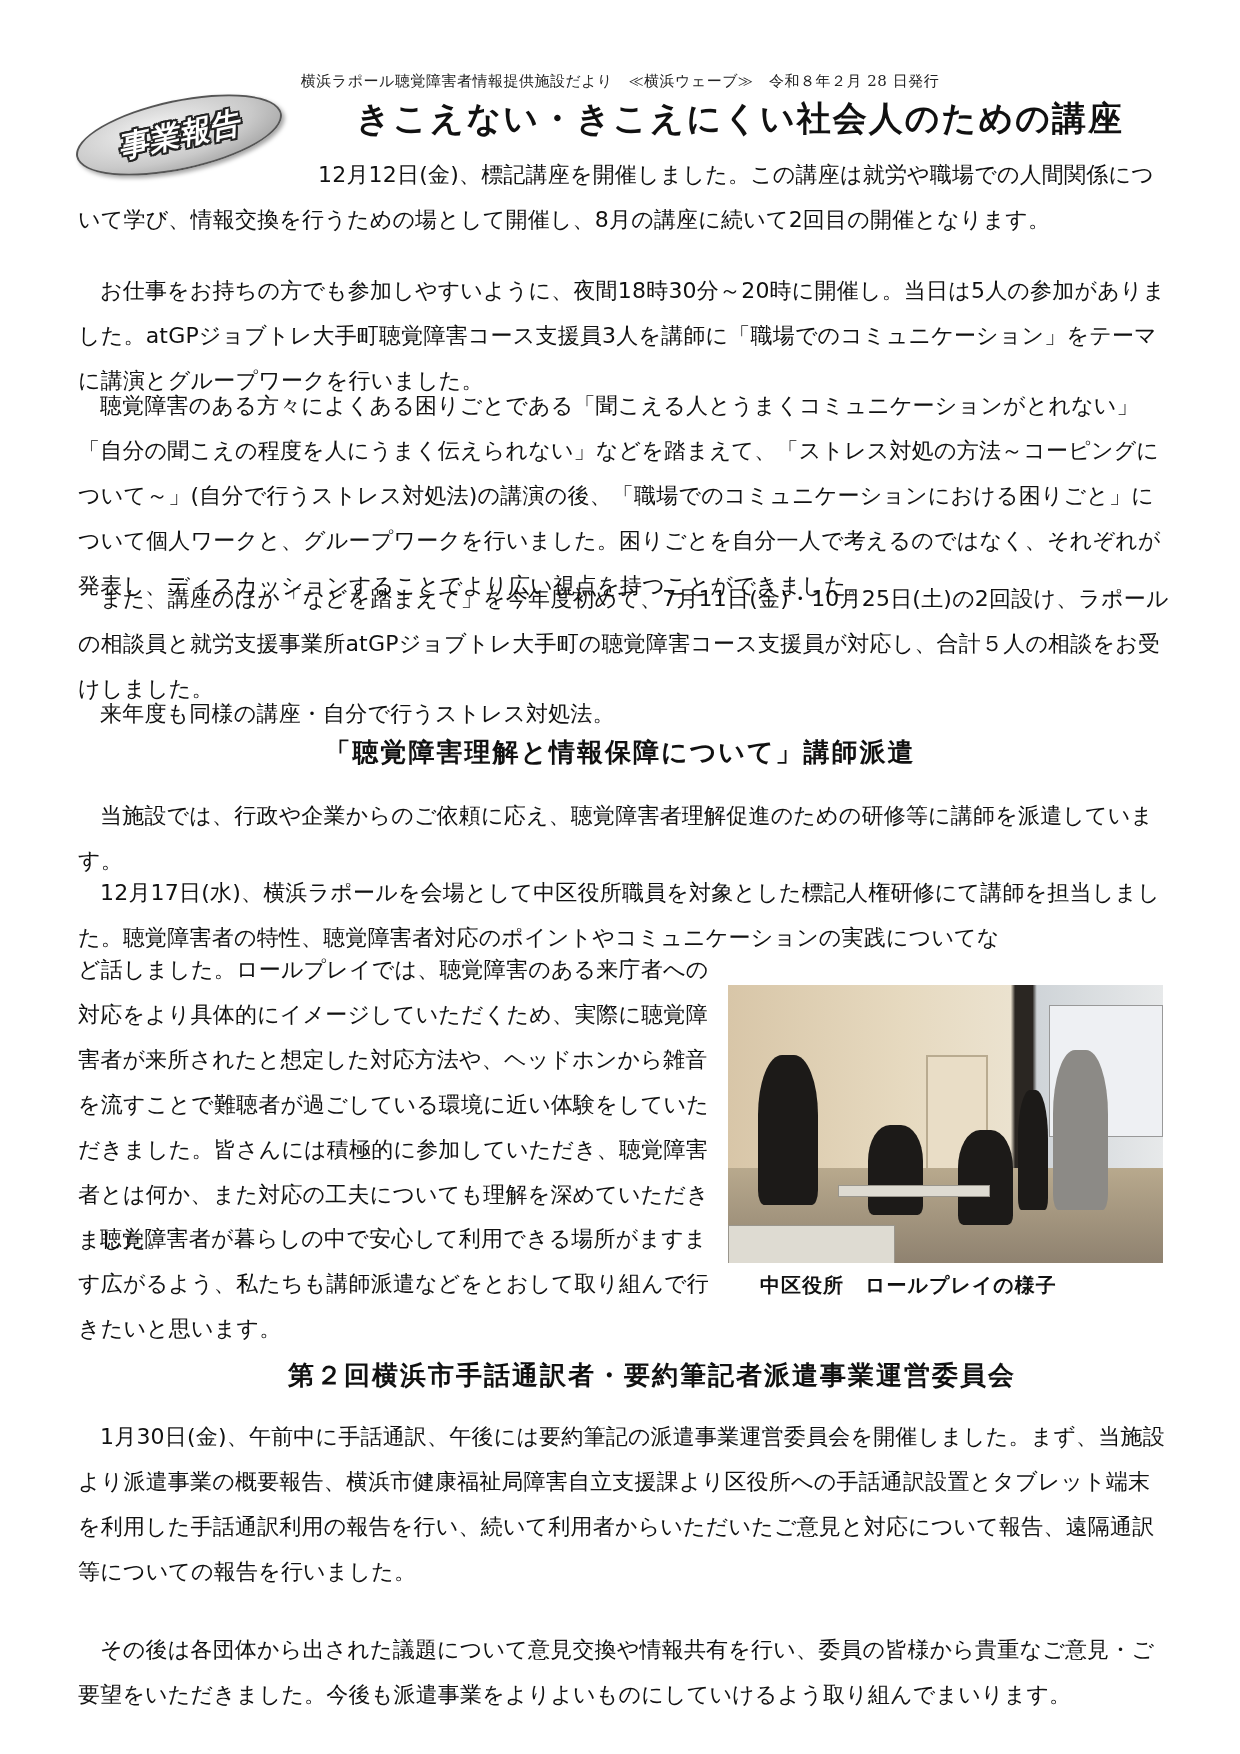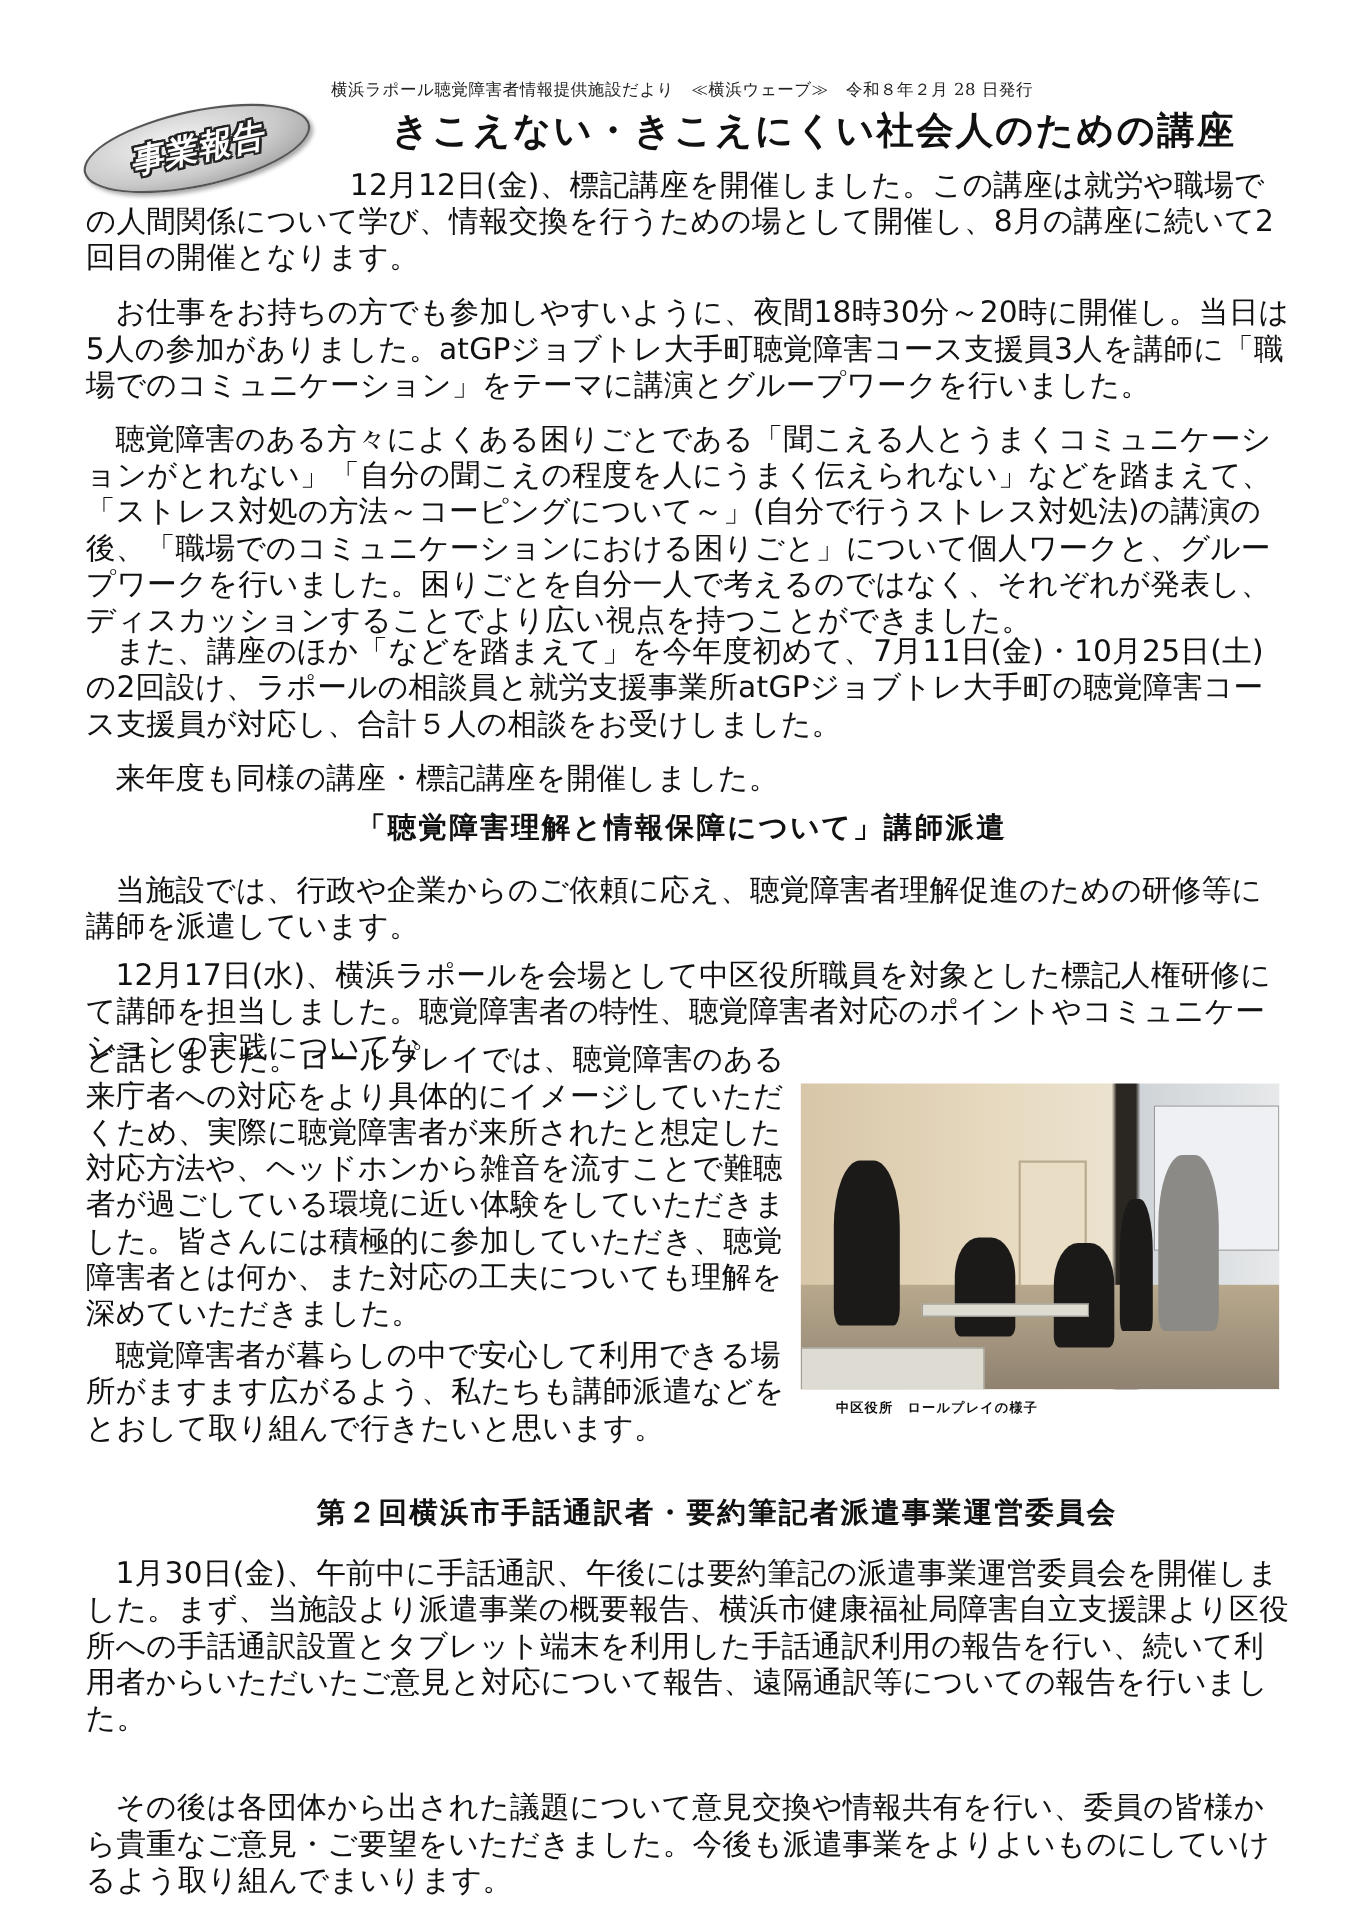--- a/index.html
+++ b/index.html
@@ -11,52 +11,52 @@
     .badge-oval { position: absolute; inset: 0; border-radius: 50%;
                   background: radial-gradient(ellipse at 40% 35%, #f4f4f4 0%, #c9c9c9 55%, #8e8e8e 100%);
                   border: 2px solid #555; box-shadow: 2px 3px 4px rgba(0,0,0,0.35); }
     .badge-text { position: absolute; inset: 0; display: flex; align-items: center; justify-content: center;
                   font-size: 30px; font-weight: bold; font-style: italic; color: #fff; letter-spacing: 1px;
                   text-shadow: -2px -2px 0 #222, 2px -2px 0 #222, -2px 2px 0 #222, 2px 2px 0 #222, 0 2px 0 #222, 2px 0 0 #222, -2px 0 0 #222, 0 -2px 0 #222; }
     .title1 { position: absolute; left: 290px; top: 96px; width: 900px; text-align: center;
               font-size: 34px; font-weight: bold; letter-spacing: 2px; }
     .section-title { position: absolute; left: 0; width: 1240px; text-align: center;
                      font-size: 26px; font-weight: bold; letter-spacing: 2px; }
-    .para { position: absolute; font-size: 27px; line-height: 33px; letter-spacing: 0.2px; margin: 0; }
+    .para { position: absolute; font-size: 22px; line-height: 45px; letter-spacing: 0.2px; margin: 0; }
     .wide { left: 78px; width: 1095px; }
     .narrow { left: 78px; width: 640px; }
     .indent { text-indent: 1em; }
     .first-indent { text-indent: 240px; }
     .photo { position: absolute; left: 728px; top: 985px; width: 435px; height: 278px; overflow: hidden;
              background: linear-gradient(90deg, #d8c6a8 0%, #e6d9bf 40%, #ebe2cf 65%, #2a2622 66%, #2a2622 70%, #cfd4d8 71%, #e7e9ea 100%); }
     .photo .floor { position: absolute; left: 0; right: 0; bottom: 0; height: 95px; background: linear-gradient(#b8a98d, #8f8270); }
     .photo .table { position: absolute; background: #dedbd2; border: 1px solid #9a968d; }
     .photo .person { position: absolute; background: #1c1a18; border-radius: 40% 40% 10% 10%; }
     .photo .person.grey { background: #8c8a86; }
     .photo .screen { position: absolute; right: 0; top: 20px; width: 112px; height: 130px; background: #eef0f3; border: 1px solid #999; }
     .photo .door { position: absolute; left: 198px; top: 70px; width: 58px; height: 165px; border: 2px solid #b9ab90; background: #e9ddc6; }
-    .caption { position: absolute; left: 760px; top: 1272px; font-size: 12px; font-weight: bold; letter-spacing: 1px; }
+    .caption { position: absolute; left: 760px; top: 1272px; font-size: 20px; font-weight: bold; letter-spacing: 1px; }
   </style>
 </head>
 <body>
 
 <div class="header-line">横浜ラポール聴覚障害者情報提供施設だより　≪横浜ウェーブ≫　令和８年２月 28 日発行</div>
 
 <div class="badge">
   <div class="badge-oval"></div>
   <div class="badge-text">事業報告</div>
 </div>
 
 <div class="title1">きこえない・きこえにくい社会人のための講座</div>
 
 <p class="para wide first-indent" style="top:152px;">12月12日(金)、標記講座を開催しました。この講座は就労や職場での人間関係について学び、情報交換を行うための場として開催し、8月の講座に続いて2回目の開催となります。</p>
 <p class="para wide indent" style="top:268px;">お仕事をお持ちの方でも参加しやすいように、夜間18時30分～20時に開催し。当日は5人の参加がありました。atGPジョブトレ大手町聴覚障害コース支援員3人を講師に「職場でのコミュニケーション」をテーマに講演とグループワークを行いました。</p>
 <p class="para wide indent" style="top:383px;">聴覚障害のある方々によくある困りごとである「聞こえる人とうまくコミュニケーションがとれない」「自分の聞こえの程度を人にうまく伝えられない」などを踏まえて、「ストレス対処の方法～コーピングについて～」(自分で行うストレス対処法)の講演の後、「職場でのコミュニケーションにおける困りごと」について個人ワークと、グループワークを行いました。困りごとを自分一人で考えるのではなく、それぞれが発表し、ディスカッションすることでより広い視点を持つことができました。</p>
 <p class="para wide indent" style="top:576px;">また、講座のほか「などを踏まえて」を今年度初めて、7月11日(金)・10月25日(土)の2回設け、ラポールの相談員と就労支援事業所atGPジョブトレ大手町の聴覚障害コース支援員が対応し、合計５人の相談をお受けしました。</p>
-<p class="para wide indent" style="top:691px;">来年度も同様の講座・標記講座を開催しました。</p>
+<p class="para wide indent" style="top:691px;">来年度も同様の講座・自分で行うストレス対処法。</p>
 
 <div class="section-title" style="top:735px;">「聴覚障害理解と情報保障について」講師派遣</div>
 
 <p class="para wide indent" style="top:793px;">当施設では、行政や企業からのご依頼に応え、聴覚障害者理解促進のための研修等に講師を派遣しています。</p>
 <p class="para wide indent" style="top:870px;">12月17日(水)、横浜ラポールを会場として中区役所職員を対象とした標記人権研修にて講師を担当しました。聴覚障害者の特性、聴覚障害者対応のポイントやコミュニケーションの実践についてな</p>
 <p class="para narrow" style="top:947px;">ど話しました。ロールプレイでは、聴覚障害のある来庁者への対応をより具体的にイメージしていただくため、実際に聴覚障害者が来所されたと想定した対応方法や、ヘッドホンから雑音を流すことで難聴者が過ごしている環境に近い体験をしていただきました。皆さんには積極的に参加していただき、聴覚障害者とは何か、また対応の工夫についても理解を深めていただきました。</p>
 <p class="para narrow indent" style="top:1216px;">聴覚障害者が暮らしの中で安心して利用できる場所がますます広がるよう、私たちも講師派遣などをとおして取り組んで行きたいと思います。</p>
 
 <div class="photo">
   <div class="door"></div>

